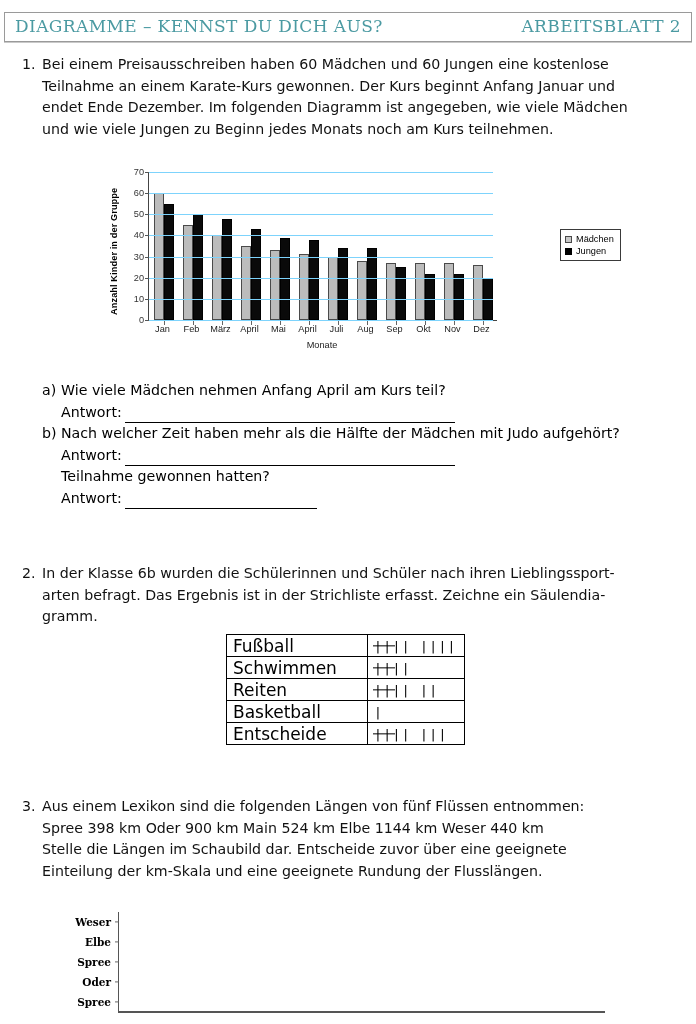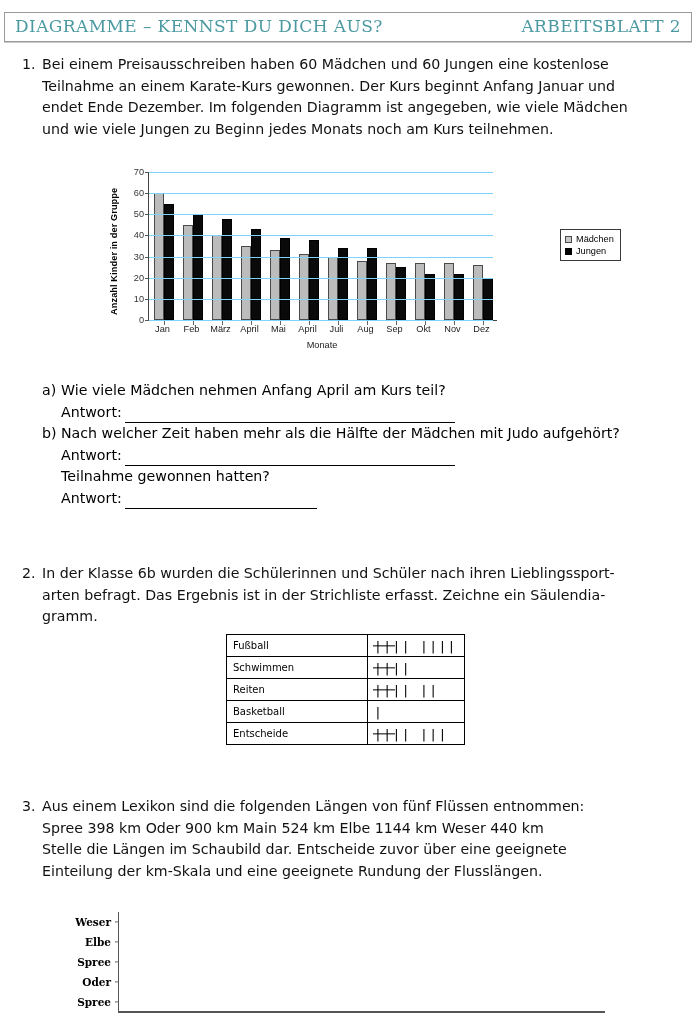--- a/index.html
+++ b/index.html
@@ -230,21 +230,21 @@
     position: absolute;
     left: 226px;
     top: 634px;
     border-collapse: collapse;
     border: 1.4px solid #000;
   }
   .tally td {
     border: 1px solid #000;
     height: 21px;
     padding: 0 6px;
-    font-size: 10px;
+    font-size: 17px;
     vertical-align: middle;
   }
   .tally td.sport { width: 128px; }
   .tally td.marks {
     width: 84px;
     font-family: "DejaVu Sans Mono", monospace;
     font-size: 13px;
     letter-spacing: 0px;
     white-space: nowrap;
   }

